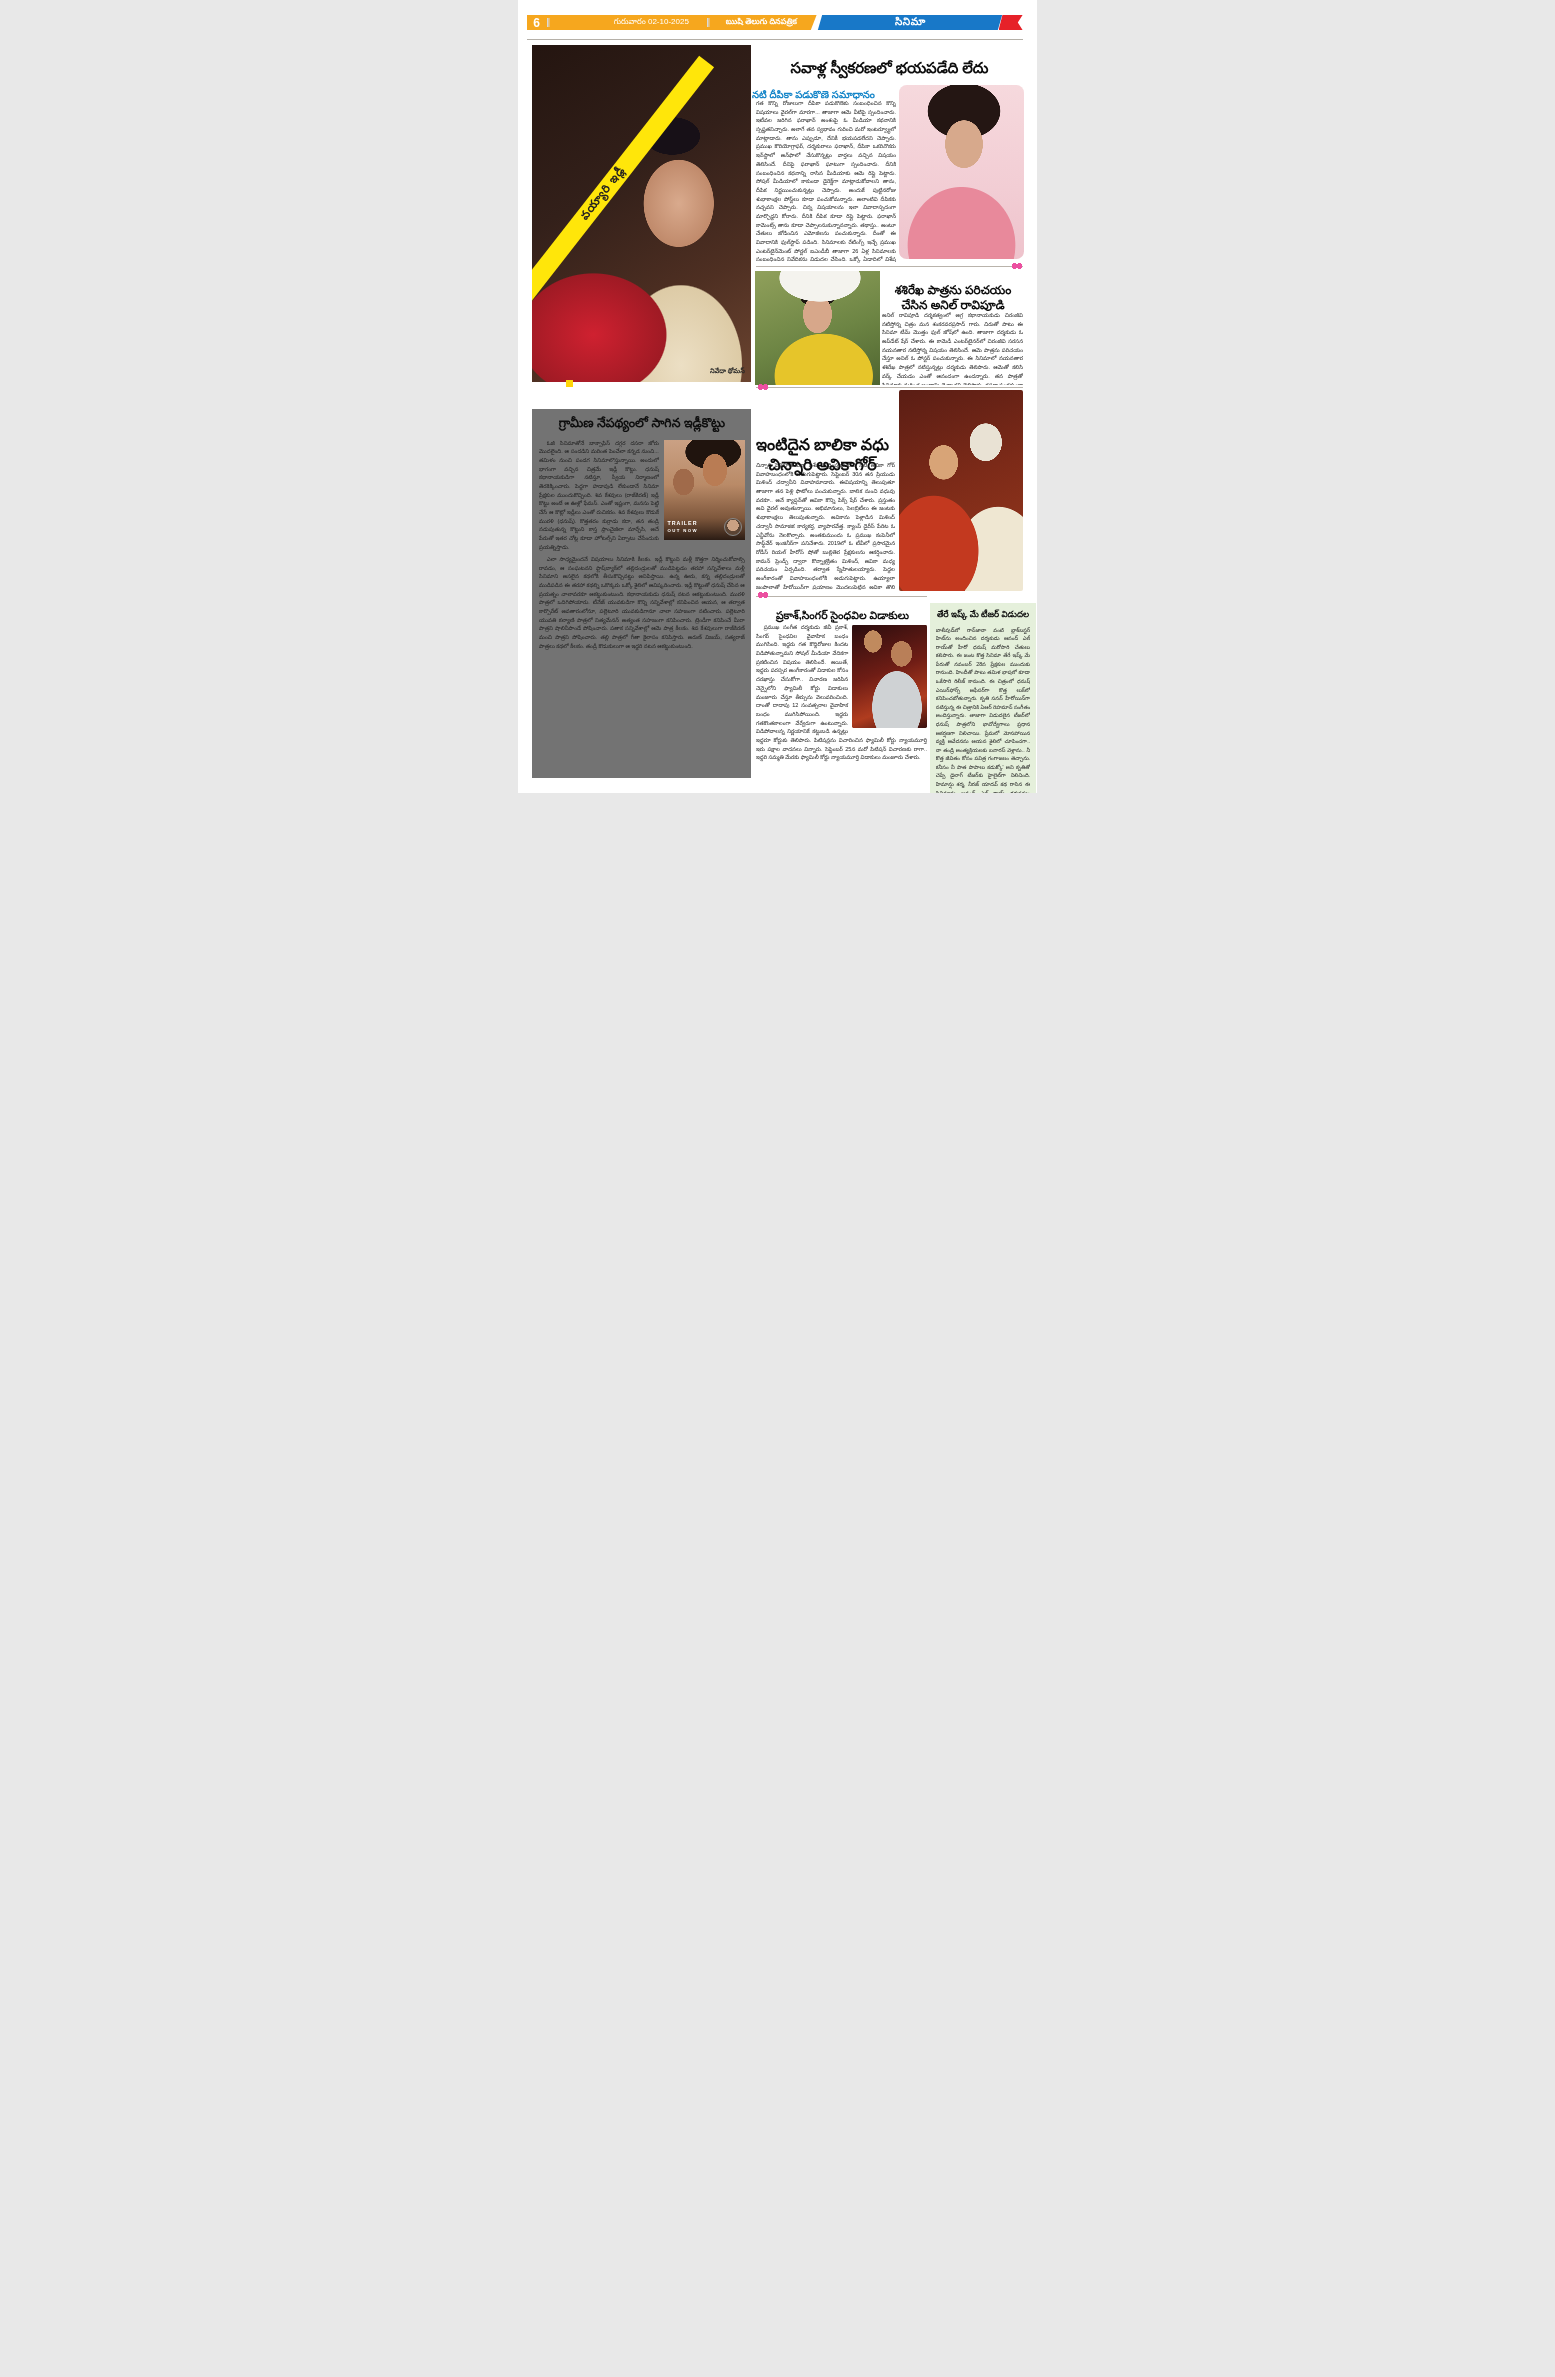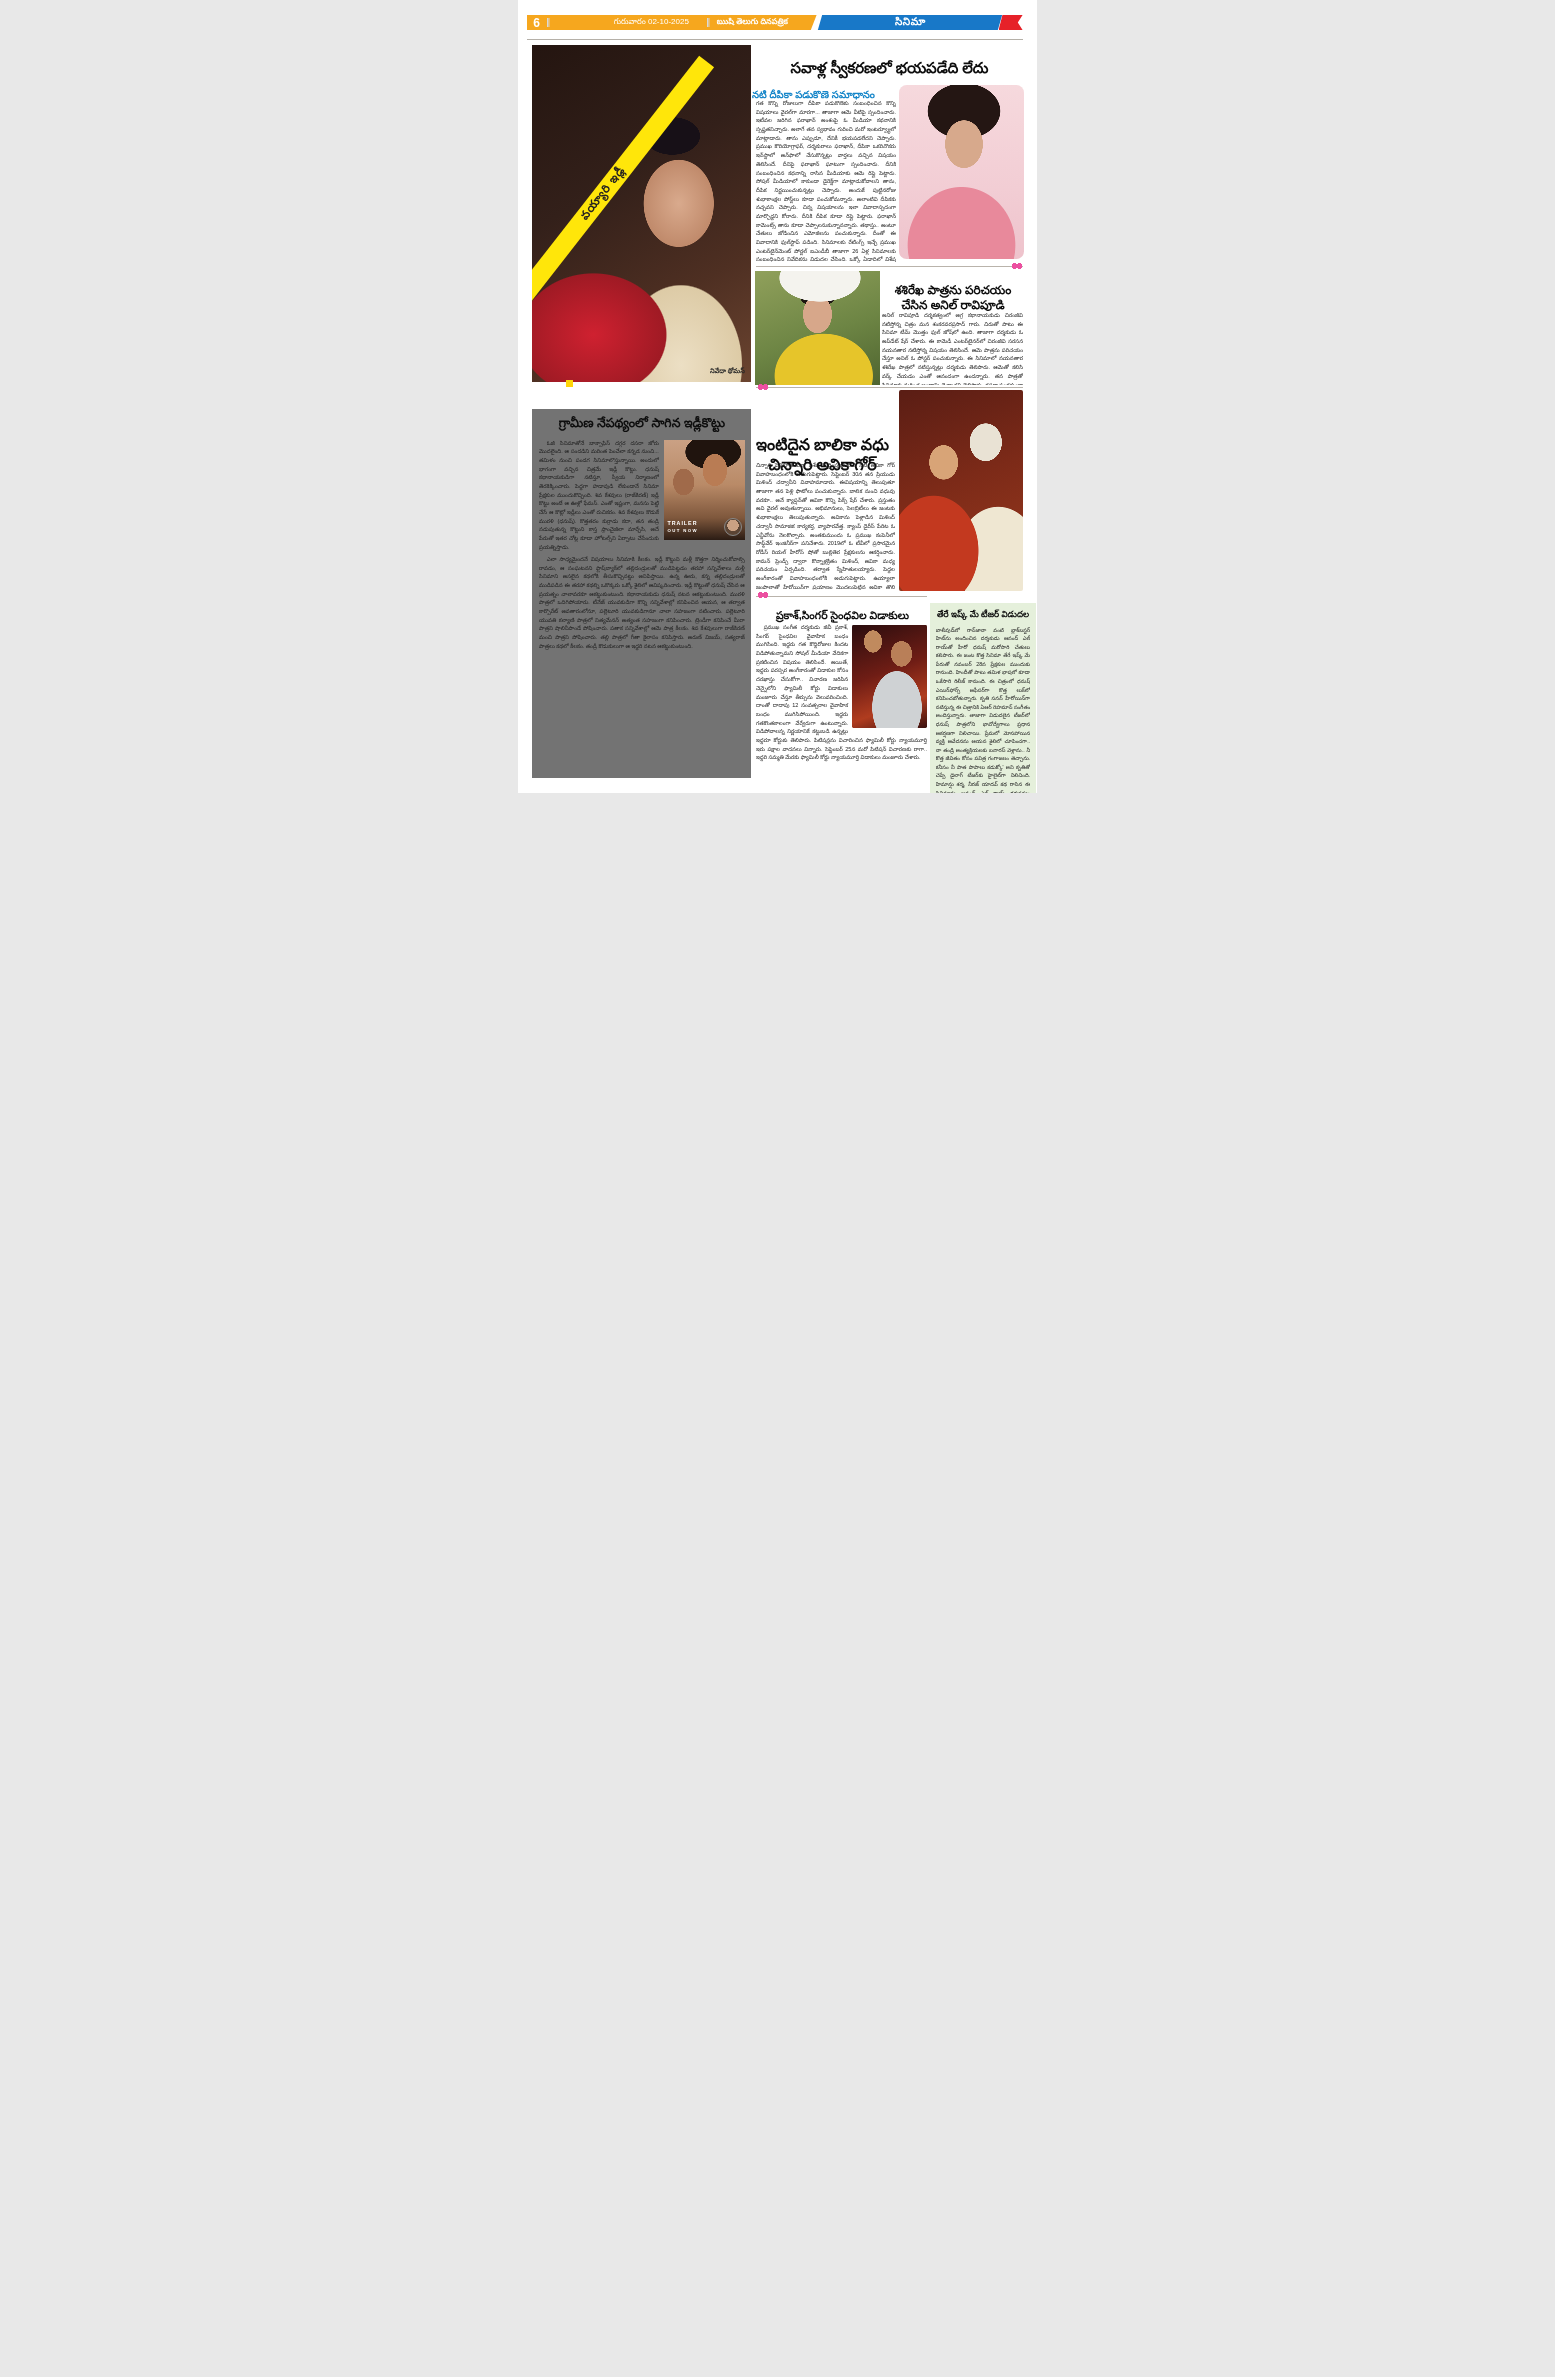--- a/index.html
+++ b/index.html
@@ -5,21 +5,21 @@
   html,body{margin:0;padding:0;background:#e8e8e8;font-family:"Liberation Sans","DejaVu Sans",sans-serif;}
   .page{position:relative;width:519px;height:793px;margin:0 auto;background:#ffffff;overflow:hidden;color:#1b1b1b;}
   
   .masthead{position:absolute;left:8.6px;top:15px;width:496px;height:15px;}
   .mh-orange{position:absolute;left:0;top:0;width:290px;height:100%;background:#F6A71E;
     clip-path:polygon(0 0,100% 0,calc(100% - 5.8px) 100%,0 100%);
     display:flex;align-items:center;gap:6.7px;padding-left:6.7px;box-sizing:border-box;color:#fff;}
   .mh-pageno{font-size:12px;font-weight:800;line-height:1;}
   .mh-sep{width:0.5px;height:9.6px;background:#d9d9d9;box-shadow:1.4px 0 0 #d9d9d9;margin-right:1.4px;}
   .mh-date{font-size:8px;font-weight:400;flex:0 0 auto;margin:0 11.5px 0 14.4px;padding-left:44px;}
-  .mh-paper{font-size:8px;font-weight:800;margin-left:1px;text-align:right;}
+  .mh-paper{font-size:8px;font-weight:800;margin-left:10px;text-align:right;}
   .mh-blue{position:absolute;left:293px;top:0;width:180px;height:100%;background:#1878C8;
     transform:skewX(-16deg);display:flex;align-items:center;justify-content:center;}
   .mh-blue span{transform:skewX(16deg);color:#fff;font-size:10.5px;font-weight:800;letter-spacing:0.5px;}
   .mh-red{position:absolute;right:0;top:0;width:24px;height:100%;background:#E62129;
     clip-path:polygon(16% 0,100% 0,80% 50%,100% 100%,0 100%);}
   .rule-top{position:absolute;left:8.6px;top:39px;width:496px;height:1px;background:#b5b0a8;}
   
   .lead-photo{position:absolute;left:14.4px;top:45px;width:219px;height:337px;overflow:hidden;background:
     radial-gradient(58px 72px at 67% 47%,#d9aa8d 0%,#c08a6b 60%,rgba(0,0,0,0) 61%),
     radial-gradient(46px 31px at 64% 27%,#171017 0 60%,rgba(0,0,0,0) 61%),

